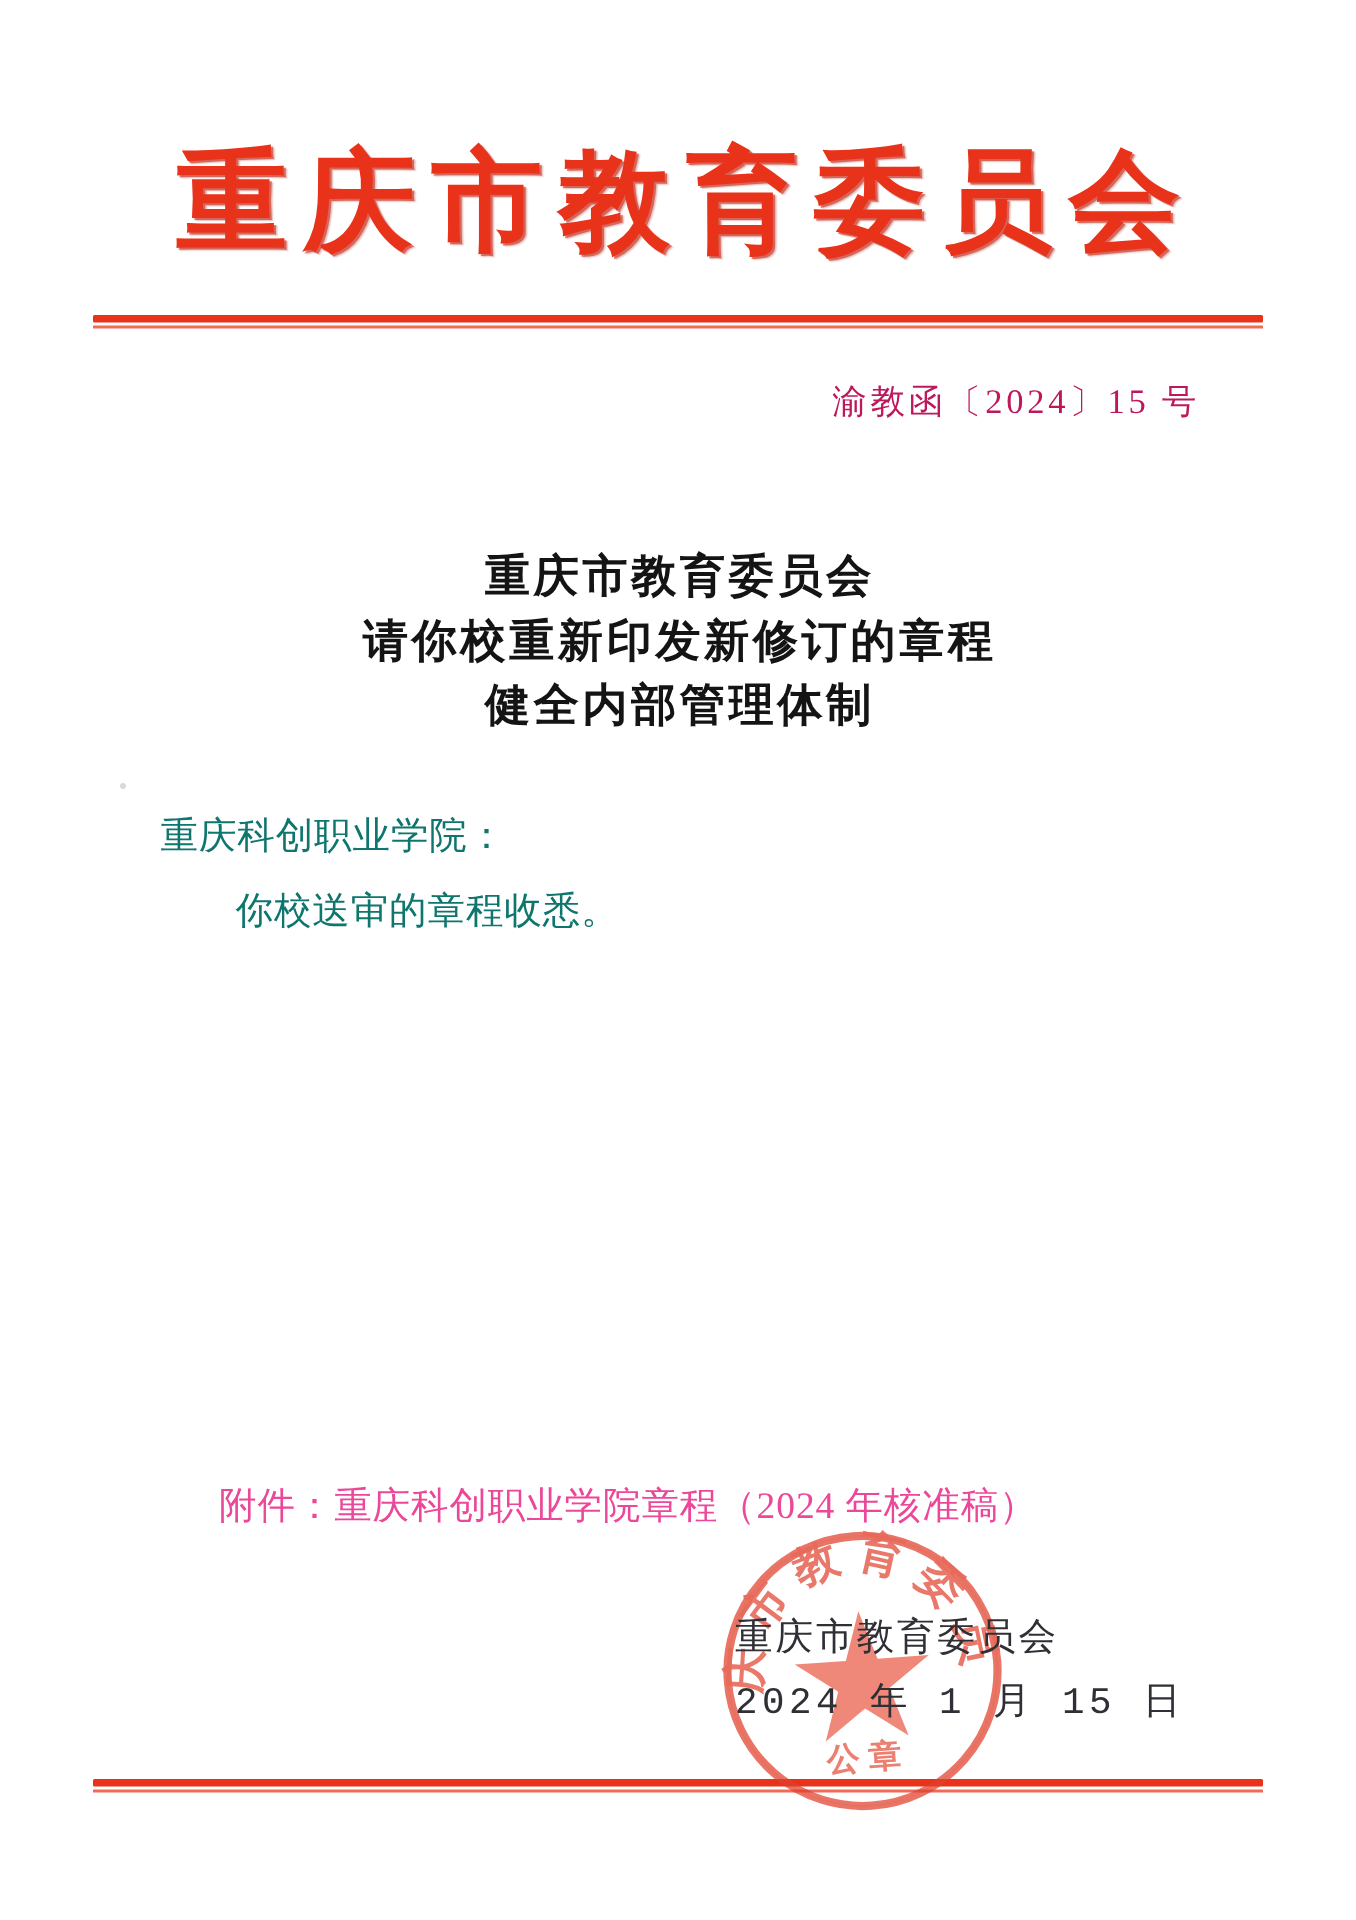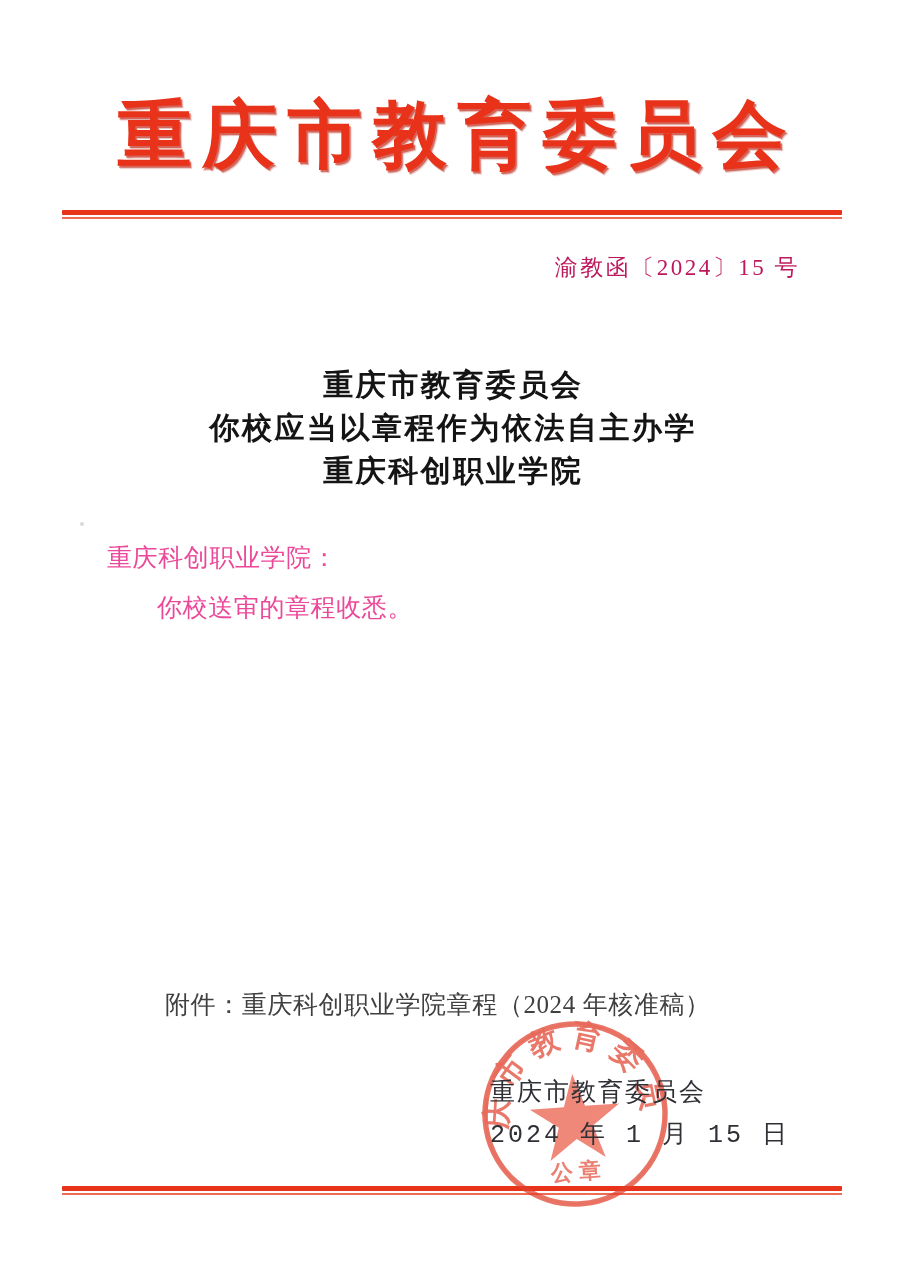--- a/index.html
+++ b/index.html
@@ -97,44 +97,44 @@
   }
 
   
   .body-block {
     position: absolute;
     left: 107px;
     top: 533px;
     width: 692px;
     font-size: 25px;
     line-height: 50px;
-    color: #ec4899;
+    color: #0f766e;
     letter-spacing: 0.6px;
     text-align: justify;
   }
   .body-block p {
     margin: 0;
   }
   .body-block p.indent {
     text-indent: 2em;
   }
   .body-block p.salutation {
     text-indent: 0;
   }
 
   
   .attachment {
     position: absolute;
-    left: 115px;
+    left: 96px;
     top: 980px;
     width: 692px;
     font-size: 25px;
     line-height: 50px;
     letter-spacing: 0.6px;
-    color: #404040;
+    color: #ec4899;
     text-indent: 2em;
   }
 
   
   .signature-area {
     position: absolute;
     left: 430px;
     top: 1012px;
     width: 380px;
     height: 185px;
@@ -191,22 +191,22 @@
   <div class="rule rule-top">
     <div class="thick"></div>
     <div class="gap"></div>
     <div class="thin"></div>
   </div>
 
   <div class="doc-number">渝教函〔2024〕15 号</div>
 
   <div class="doc-title">
     <div class="line">重庆市教育委员会</div>
-    <div class="line">你校应当以章程作为依法自主办学</div>
-    <div class="line">重庆科创职业学院</div>
+    <div class="line">请你校重新印发新修订的章程</div>
+    <div class="line">健全内部管理体制</div>
   </div>
 
   <div class="corner-speck"></div>
 
   <div class="body-block">
     <p class="salutation">重庆科创职业学院：</p>
     <p class="indent">你校送审的章程收悉。</p>
   </div>
 
   <div class="attachment">附件：重庆科创职业学院章程（2024 年核准稿）</div>

